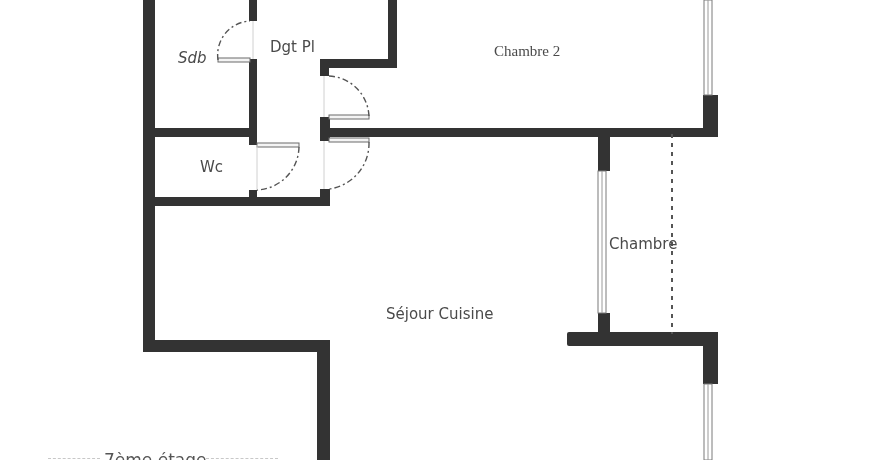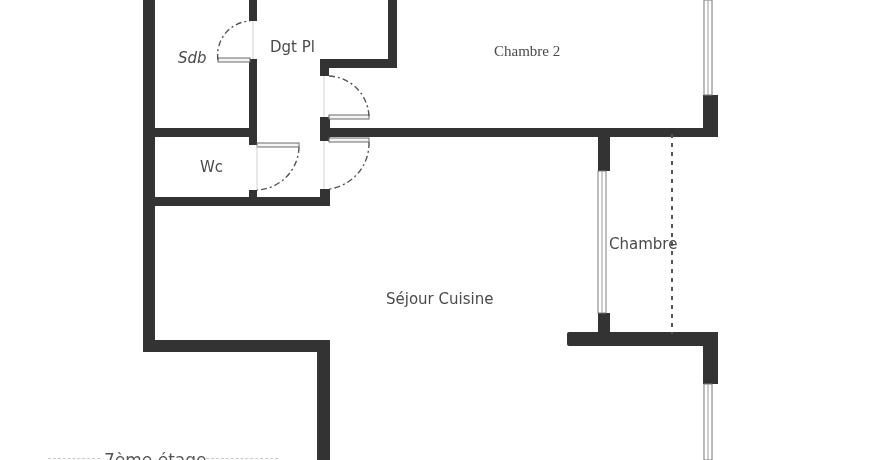--- a/index.html
+++ b/index.html
@@ -136,19 +136,19 @@
       <line class="jamb-line" x1="324" y1="141" x2="324" y2="189"></line>
     </g>
   </g>
 </svg>
 
 <div class="label" style="left:178px; top:51px;font-style:italic;">Sdb</div>
 <div class="label" style="left:270px; top:40px;">Dgt Pl</div>
 <div class="label" style="left:494px; top:44px;font-family:Liberation Serif, serif;">Chambre 2</div>
 <div class="label" style="left:176px; top:160px;margin-left:24px;">Wc</div>
 <div class="label" style="left:609px; top:237px;">Chambre</div>
-<div class="label" style="left:386px; top:292px;">Séjour Cuisine</div>
+<div class="label" style="left:386px; top:307px;">Séjour Cuisine</div>
 
 <div class="floor-caption">
   <div class="rule" style="left:0; width:52px;"></div>
   <div class="text">7ème étage</div>
   <div class="rule" style="left:158px; width:72px;"></div>
 </div>
 
 </body></html>

